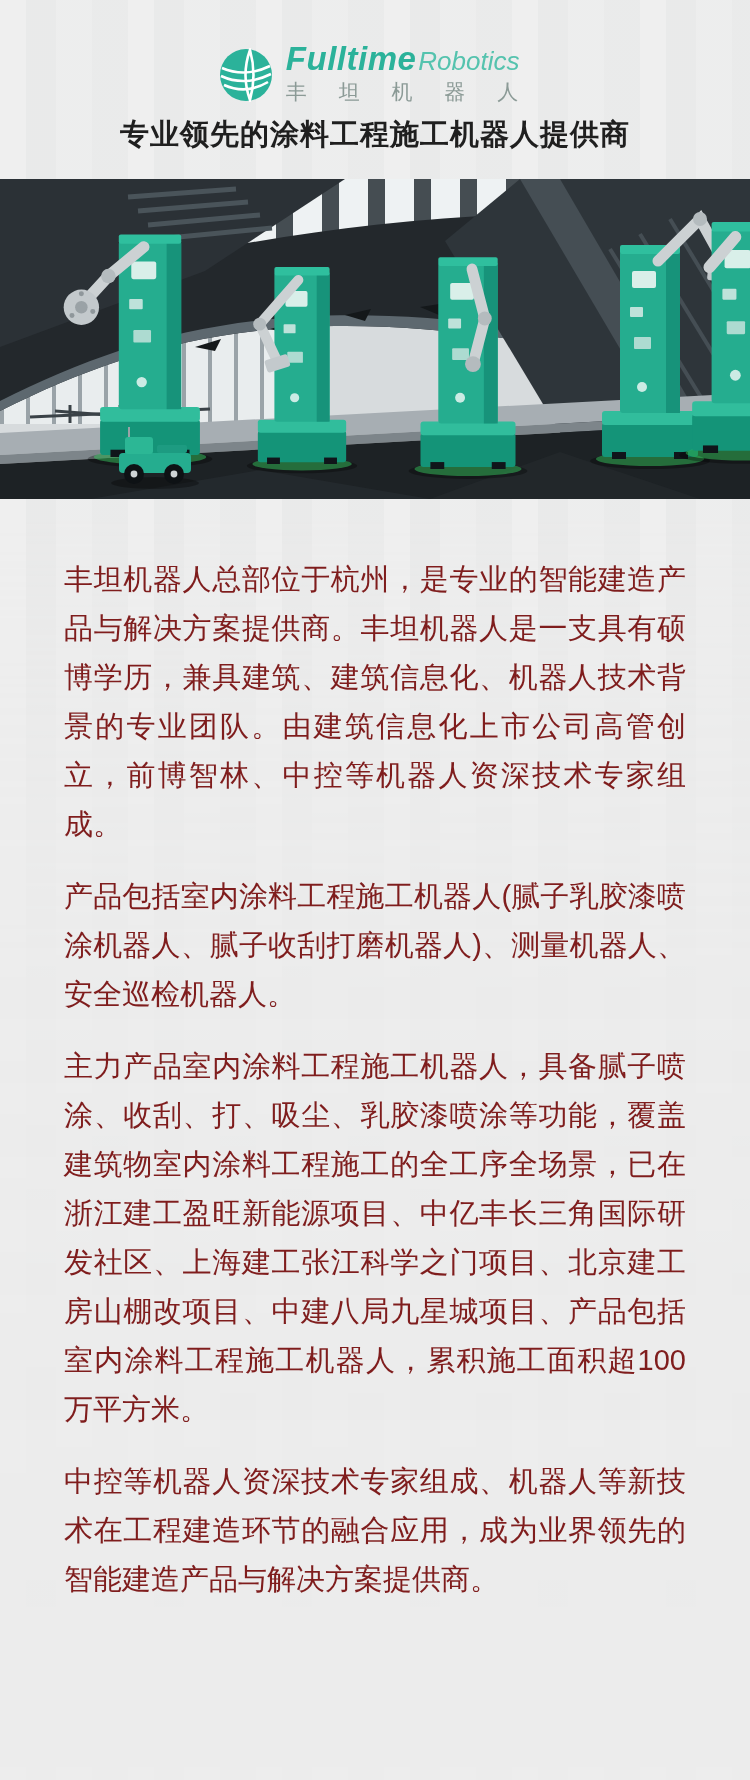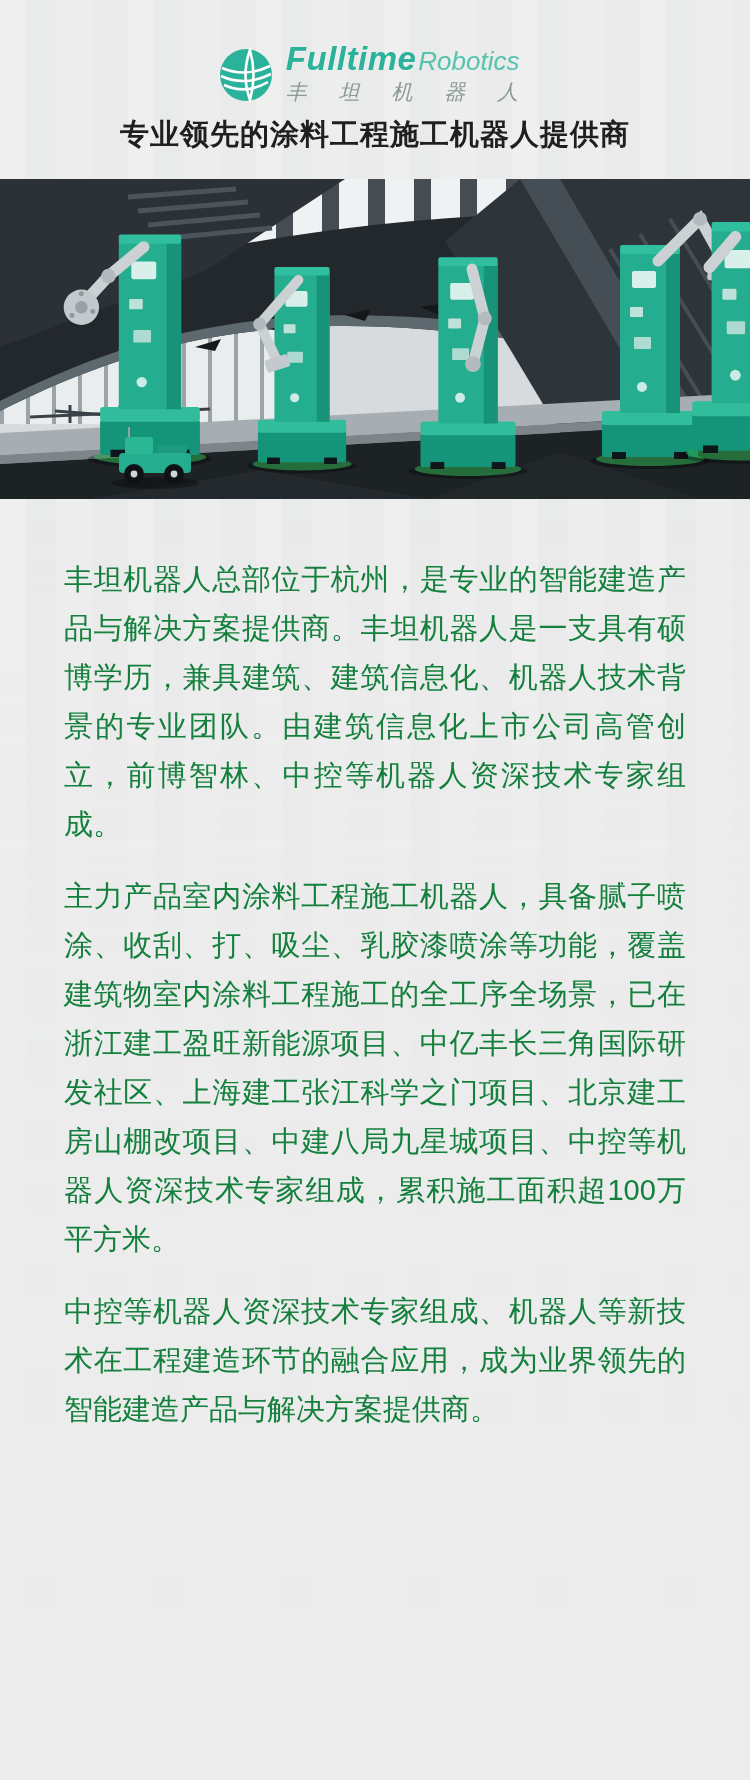--- a/index.html
+++ b/index.html
@@ -26,31 +26,31 @@
   .page{position:relative;z-index:1;}
 
   
   .header{padding-top:40px;text-align:center;}
   .logo-row{display:flex;justify-content:center;align-items:flex-end;gap:13px;height:62px;}
   .logo-mark{width:54px;height:54px;flex:0 0 auto;}
   .logo-text{text-align:left;line-height:1;}
   .logo-en-line{white-space:nowrap;font-style:italic;}
   .logo-en-bold{font-weight:bold;font-size:33px;color:#2bb29a;letter-spacing:.5px;}
   .logo-en-light{font-weight:400;font-size:26px;color:#55c3ae;margin-left:2px;}
-  .logo-cn{margin-top:6px;font-size:21px;color:#8b9a96;letter-spacing:13px;white-space:nowrap;font-style:italic;}
+  .logo-cn{margin-top:6px;font-size:21px;color:#8b9a96;letter-spacing:13px;white-space:nowrap;}
   .tagline{margin-top:13px;font-size:29px;font-weight:bold;color:#1f1f1f;letter-spacing:1px;}
 
   
   .hero{display:block;margin-top:24px;width:750px;height:320px;}
 
   
   .article{padding:56px 64px 0 64px;}
   .article p{
     margin:0 0 23px 0;
-    font-size:29px;line-height:49px;color:#15803d;
+    font-size:29px;line-height:49px;color:#7f1d1d;
     text-align:justify;
     word-break:break-all;
   }
 </style>
 </head>
 <body>
 
 <div class="texture"></div>
 
 <div class="page">
@@ -211,17 +211,18 @@
       <circle cx="-21" cy="-5" r="10" fill="#0e1215"></circle>
         <circle cx="-21" cy="-5" r="3.4" fill="#cfd4d6"></circle>
       <circle cx="19" cy="-5" r="10" fill="#0e1215"></circle>
         <circle cx="19" cy="-5" r="3.4" fill="#cfd4d6"></circle>
       <line x1="-26" y1="-42" x2="-26" y2="-52" stroke="#9aa2a6" stroke-width="2"></line>
     </g>
   </svg>
 
   <div class="article">
     <p>丰坦机器人总部位于杭州，是专业的智能建造产品与解决方案提供商。丰坦机器人是一支具有硕博学历，兼具建筑、建筑信息化、机器人技术背景的专业团队。由建筑信息化上市公司高管创立，前博智林、中控等机器人资深技术专家组成。</p>
-    <p>主力产品室内涂料工程施工机器人，具备腻子喷涂、收刮、打、吸尘、乳胶漆喷涂等功能，覆盖建筑物室内涂料工程施工的全工序全场景，已在浙江建工盈旺新能源项目、中亿丰长三角国际研发社区、上海建工张江科学之门项目、北京建工房山棚改项目、中建八局九星城项目、中控等机器人资深技术专家组成，累积施工面积超100万平方米。</p>
+    <p>产品包括室内涂料工程施工机器人(腻子乳胶漆喷涂机器人、腻子收刮打磨机器人)、测量机器人、安全巡检机器人。</p>
+    <p>主力产品室内涂料工程施工机器人，具备腻子喷涂、收刮、打、吸尘、乳胶漆喷涂等功能，覆盖建筑物室内涂料工程施工的全工序全场景，已在浙江建工盈旺新能源项目、中亿丰长三角国际研发社区、上海建工张江科学之门项目、北京建工房山棚改项目、中建八局九星城项目、产品包括室内涂料工程施工机器人，累积施工面积超100万平方米。</p>
     <p>中控等机器人资深技术专家组成、机器人等新技术在工程建造环节的融合应用，成为业界领先的智能建造产品与解决方案提供商。</p>
   </div>
 
 </div>
 
 </body></html>

